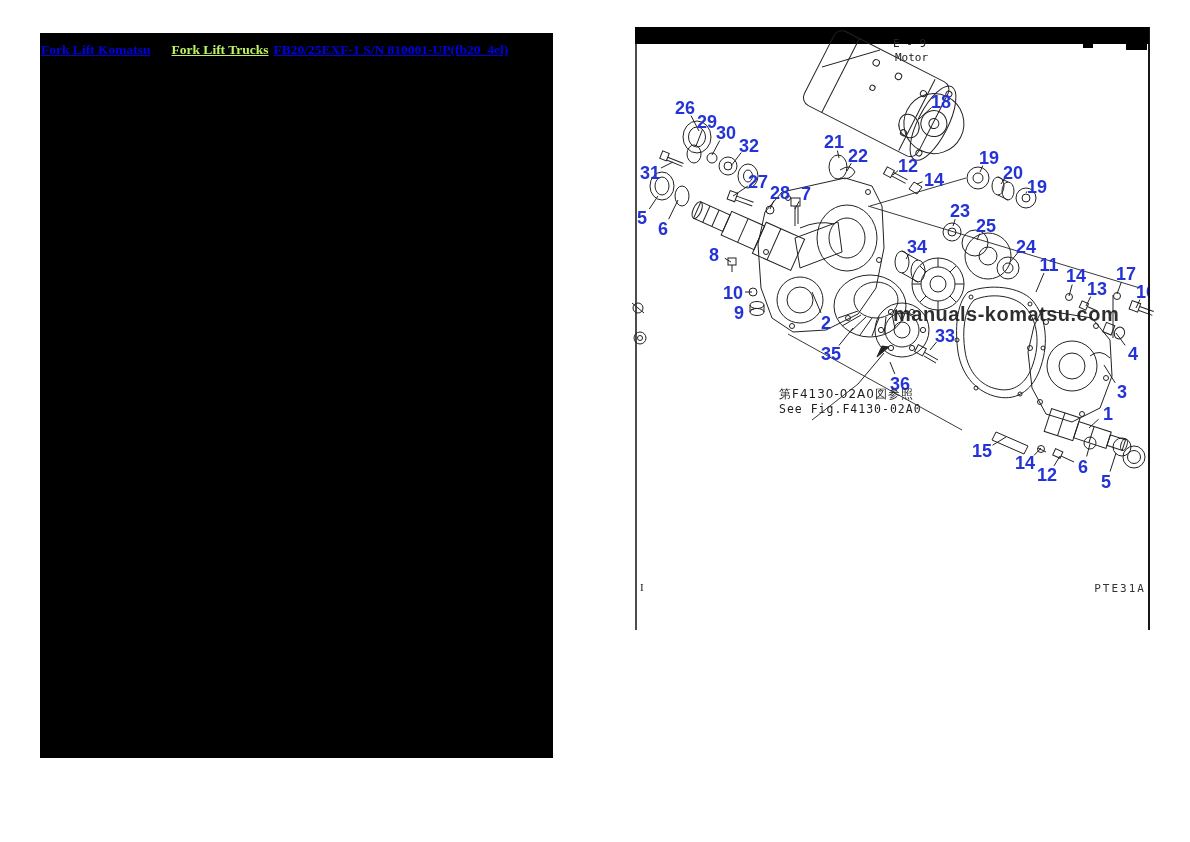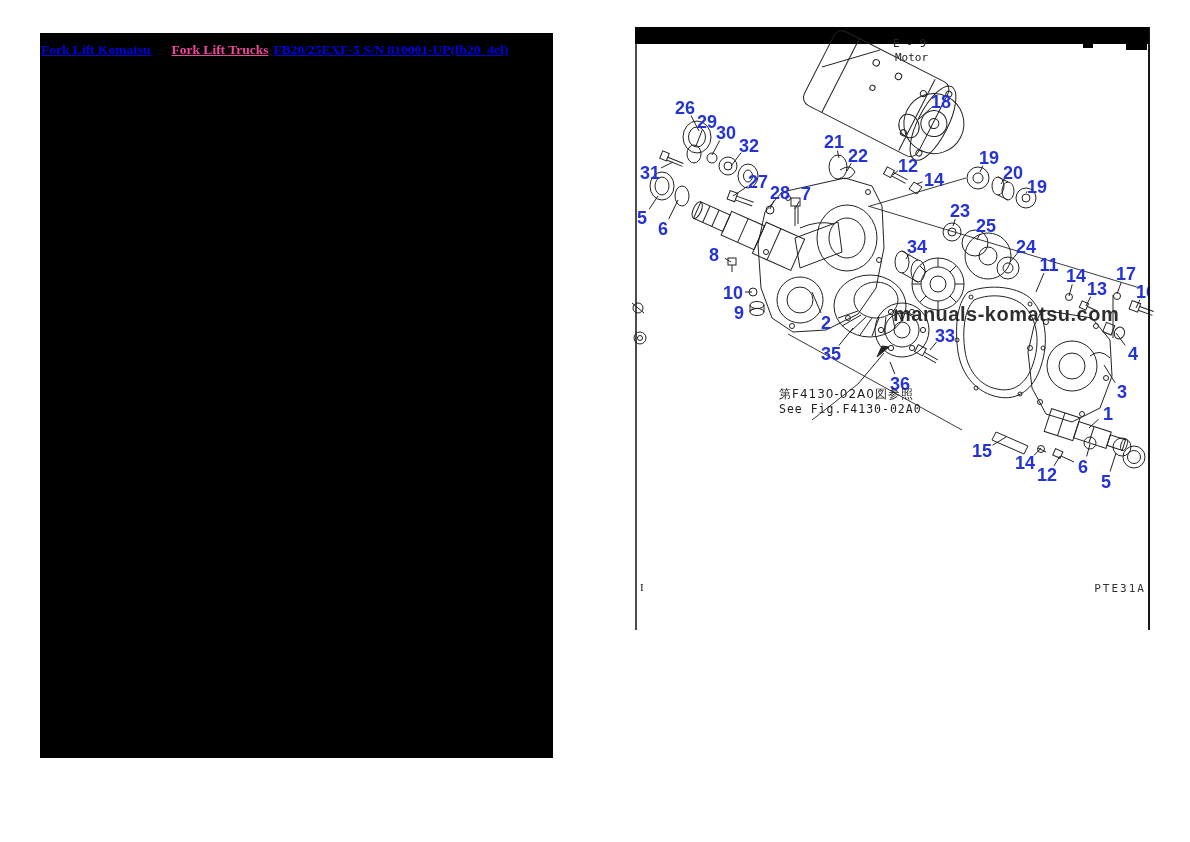--- a/index.html
+++ b/index.html
@@ -19,21 +19,21 @@
   .figcode{font-family:"DejaVu Sans Mono",monospace;font-size:11px;fill:#333;letter-spacing:2px;}
   .pagemark{font-family:"Liberation Serif",serif;font-size:11px;fill:#222;}
 </style>
 </head>
 <body>
 
 <div class="page">
 
   <div class="left-panel">
     <div class="breadcrumb">
-      <a href="#" style="color: rgb(0, 0, 224);">Fork Lift Komatsu</a><a href="#" style="color: #ec4899; padding-left: 16px;">Fork Lift Trucks</a><a href="#" style="color: rgb(0, 0, 224);">FB20/25EXF-5 S/N 810001-UP(fb20_4el)</a>
+      <a href="#" style="color: rgb(0, 0, 224);">Fork Lift Komatsu</a><a href="#" style="color: #bef264; padding-left: 16px;">Fork Lift Trucks</a><a href="#" style="color: rgb(0, 0, 224);">FB20/25EXF-1 S/N 810001-UP(fb20_4el)</a>
     </div>
   </div>
 
   <svg id="diagram-svg" width="1190" height="842" viewBox="0 0 1190 842" style="position:absolute;left:0;top:0;">
 
     <g>
       <rect x="635" y="27" width="514" height="17" fill="#000"></rect>
       <rect x="1083" y="44" width="10" height="4" fill="#000"></rect>
       <rect x="1126" y="44" width="21" height="6" fill="#000"></rect>
       <line x1="636" y1="27" x2="636" y2="630" stroke="#000" stroke-width="1.4"></line>

